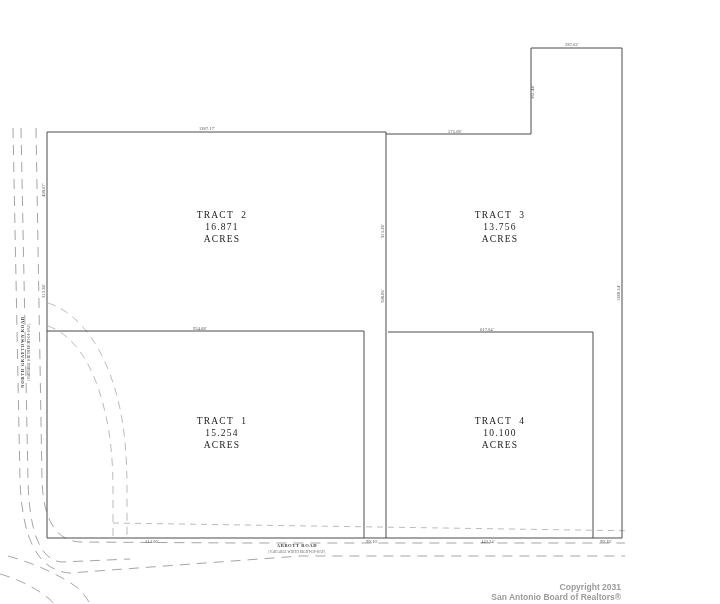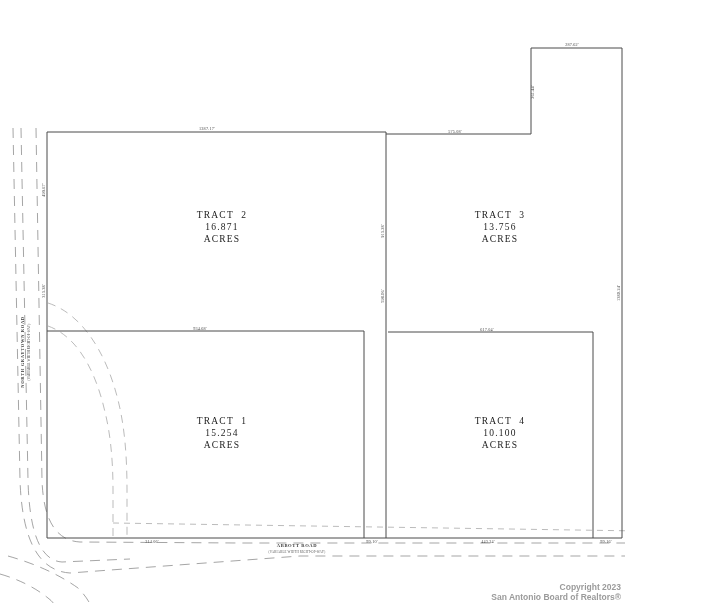--- a/index.html
+++ b/index.html
@@ -86,16 +86,16 @@
     <text class="dim" x="606" y="542.5" text-anchor="middle">99.16'</text>
     <text class="dim" x="631" y="540" text-anchor="start">P.O.B.</text>
 
     <text class="roadlabel" x="23.5" y="352" text-anchor="middle" transform="rotate(-90 23.5 352)">NORTH GRAYTOWN ROAD</text>
     <text class="roadsub" x="29.5" y="352" text-anchor="middle" transform="rotate(-90 29.5 352)">(VARIABLE WIDTH RIGHT-OF-WAY)</text>
     <text class="roadlabel" x="297" y="547" text-anchor="middle">ABBOTT ROAD</text>
     <text class="roadsub" x="297" y="552.5" text-anchor="middle">(VARIABLE WIDTH RIGHT-OF-WAY)</text>
   </svg>
 
   <div class="copyright">
-    <div>Copyright 2023</div>
+    <div>Copyright 2031</div>
     <div>San Antonio Board of Realtors®</div>
   </div>
 </div>
 
 </body></html>

